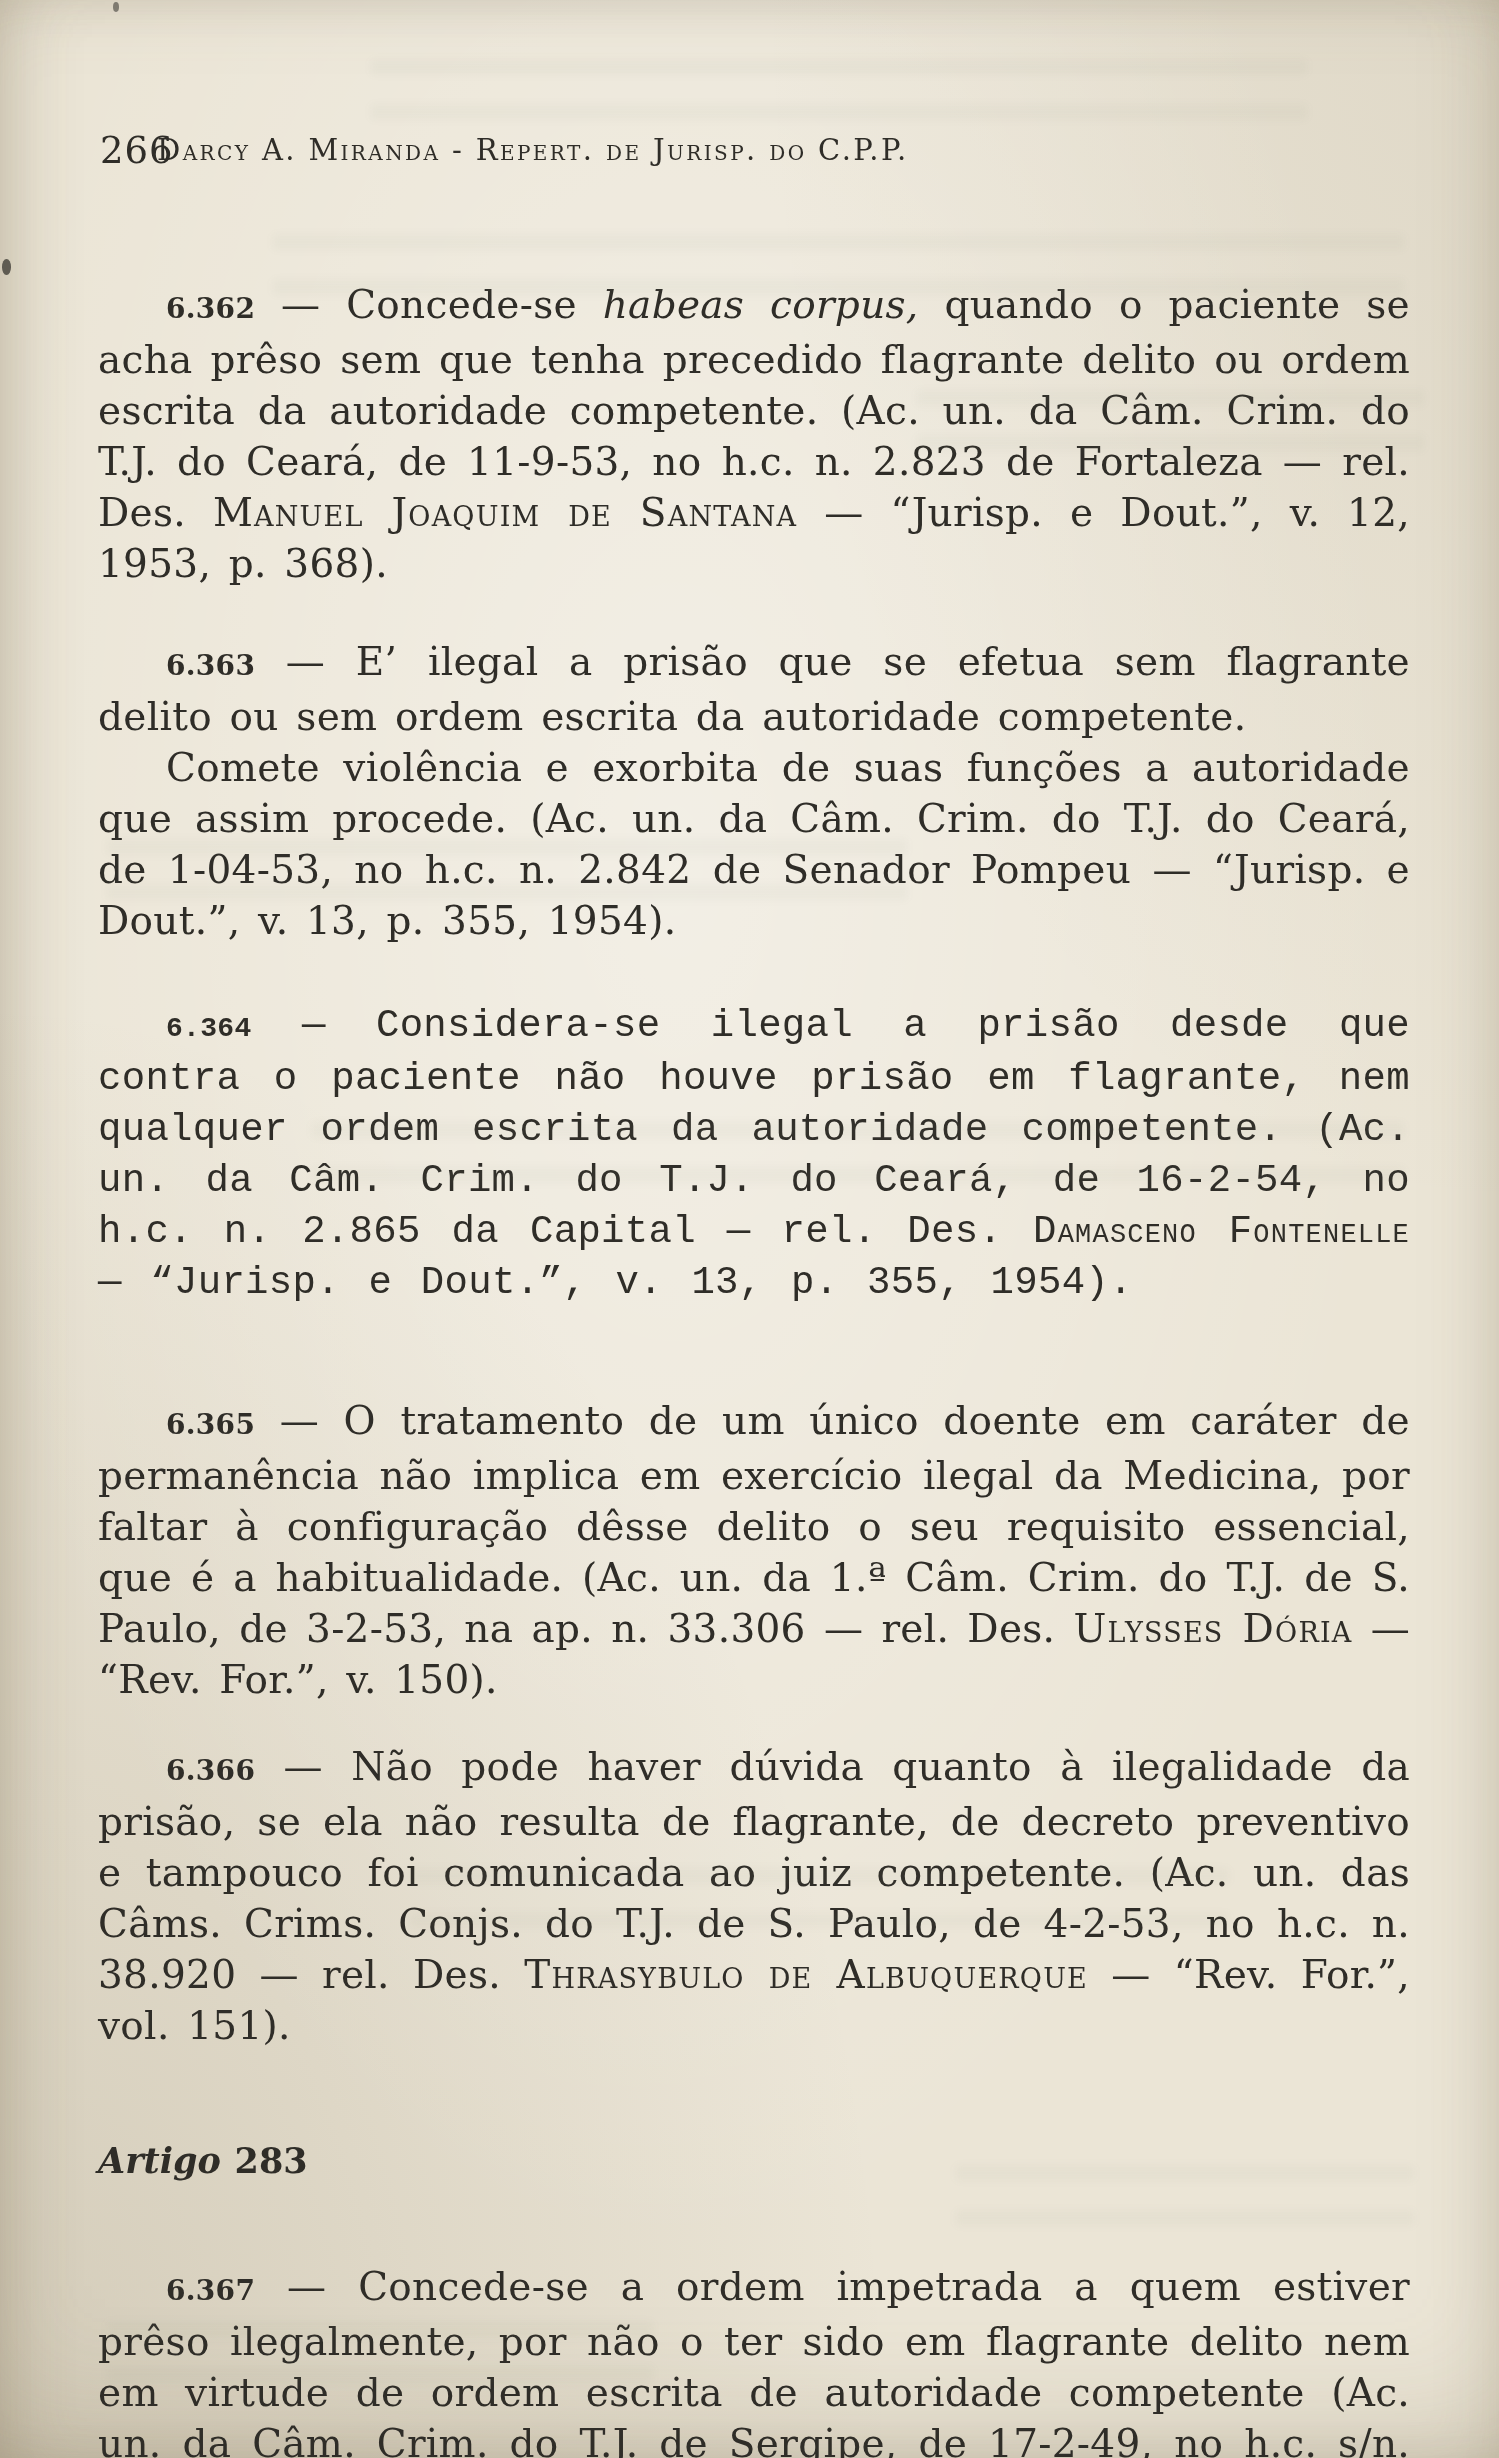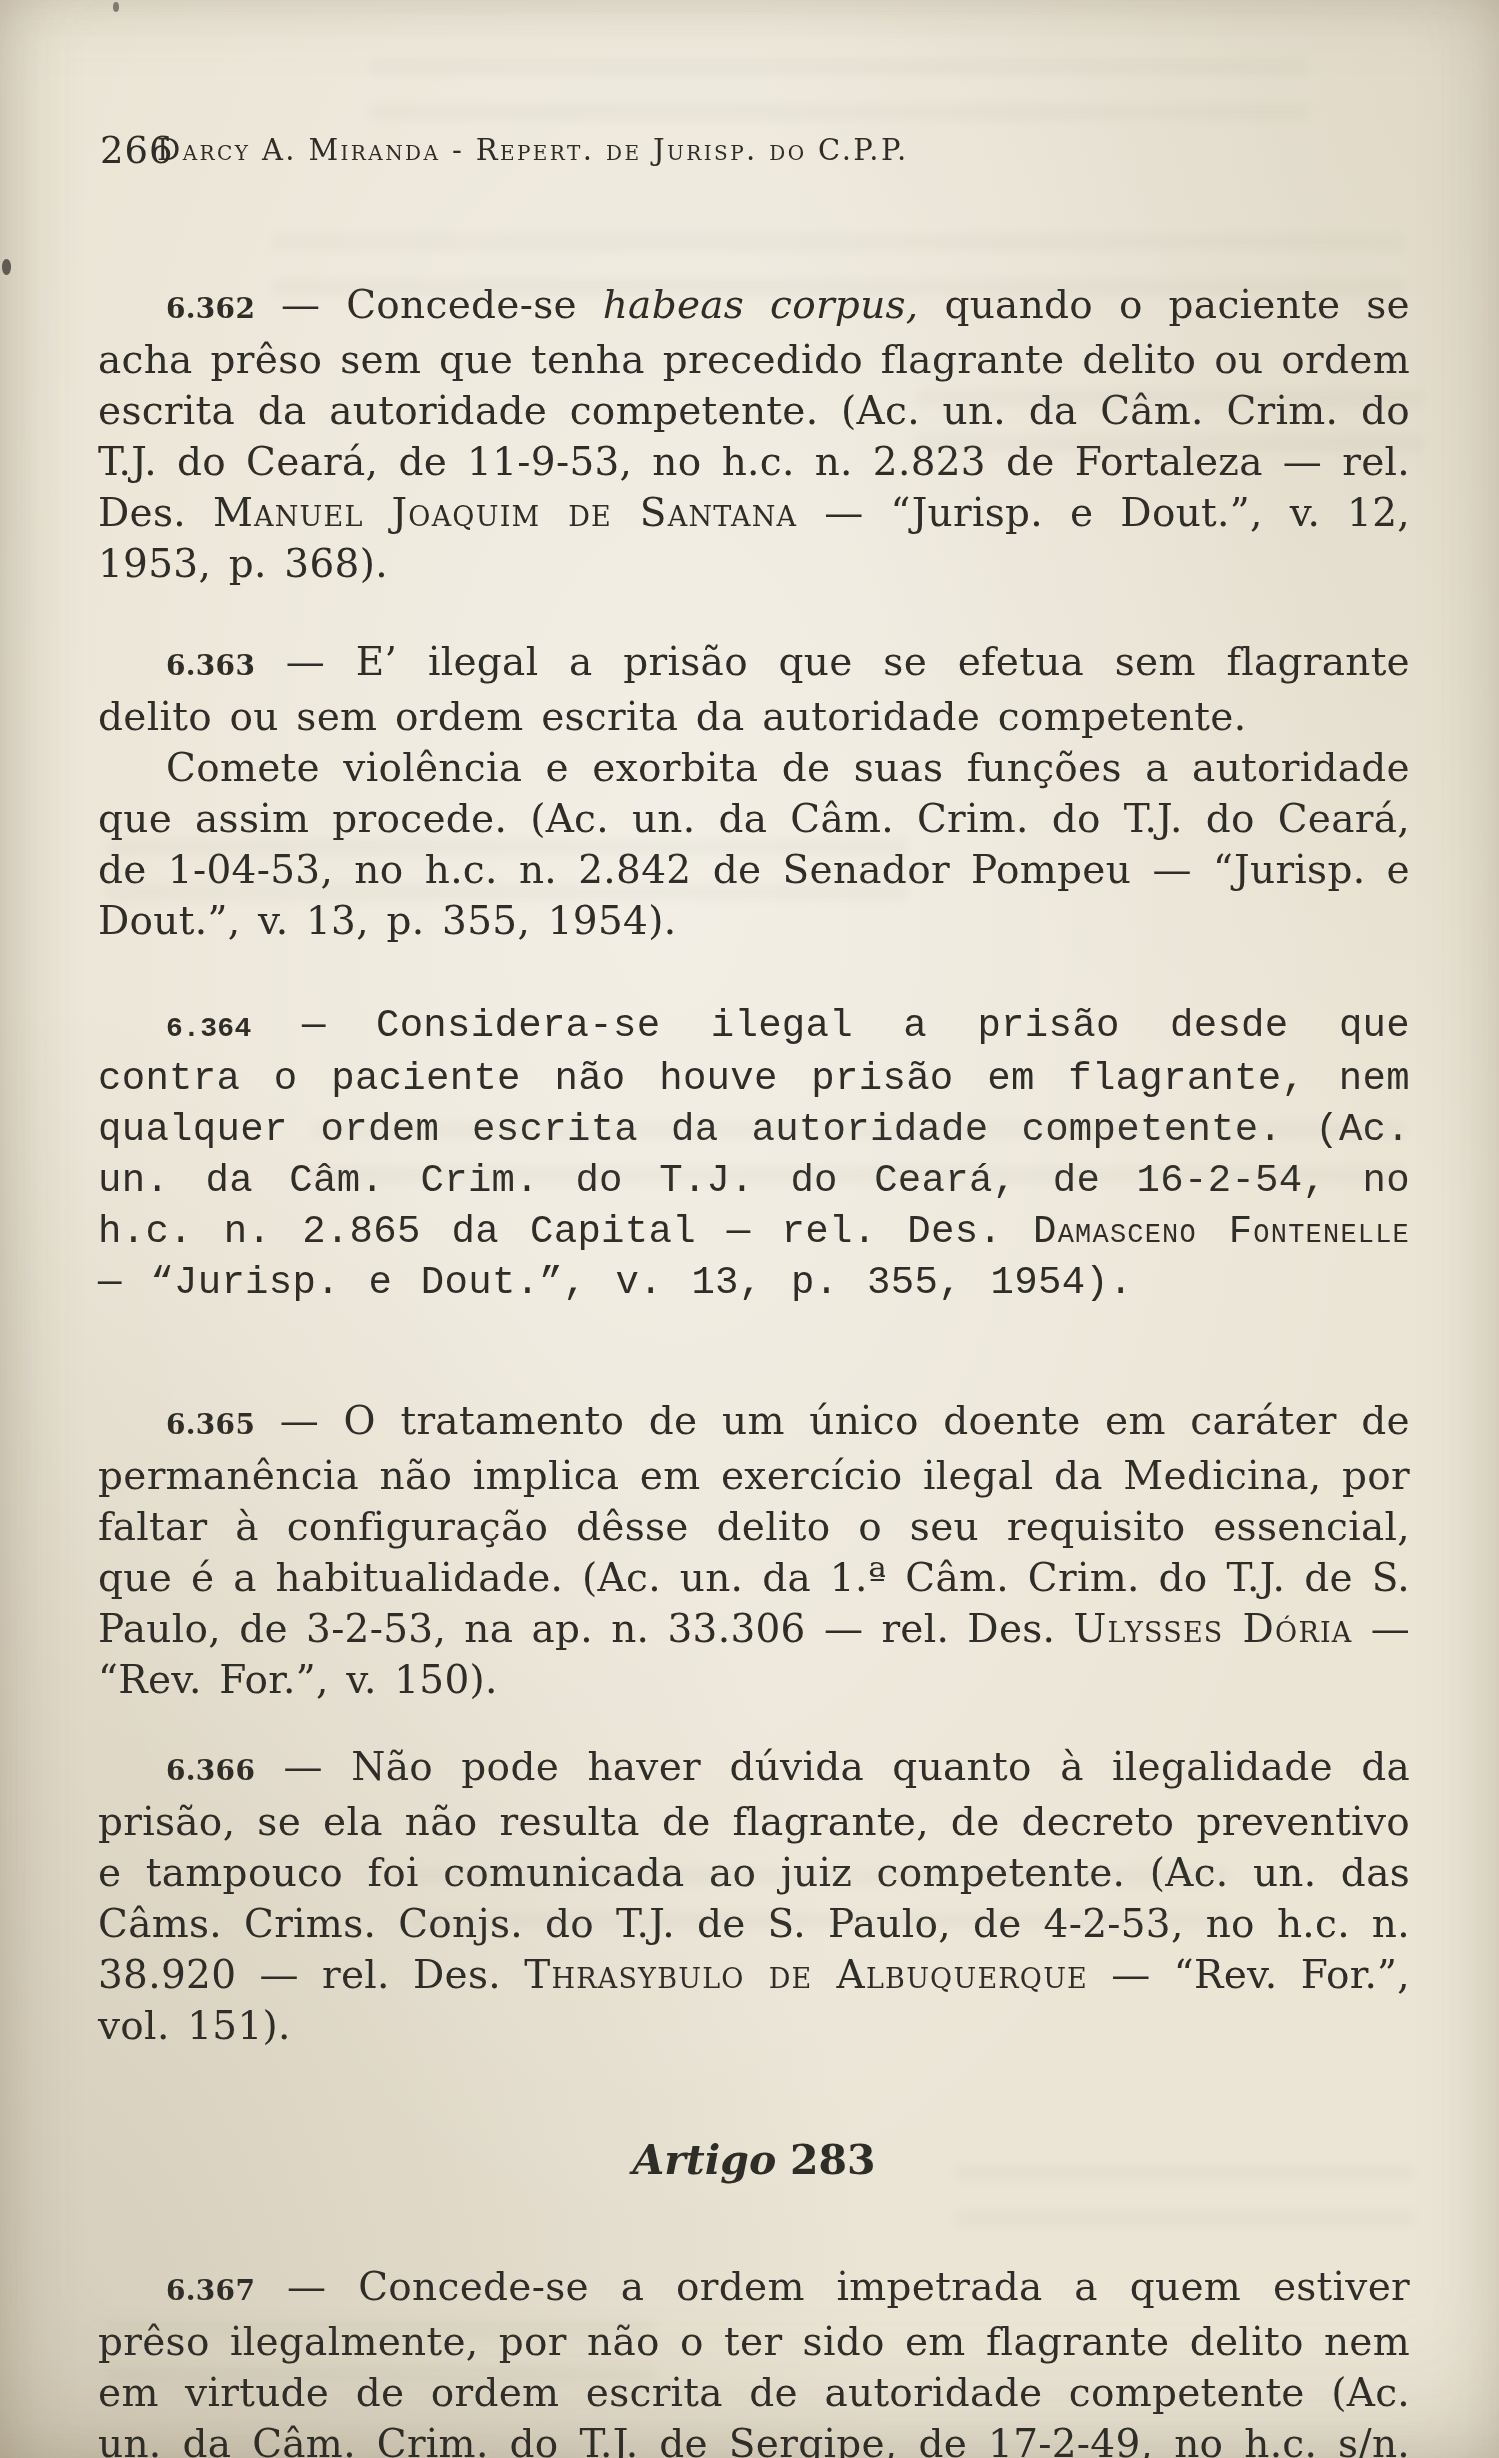--- a/index.html
+++ b/index.html
@@ -51,21 +51,21 @@
   .m-64{margin-top:86px;}
   .m-72{margin-top:36px;}
   .m-52{margin-top:51px;}
   .cont{margin-top:0;}
   .seg-plain{}
   .seg-bold{font-weight:bold;font-size:28px;}
   .seg-italic{font-style:italic;}
   .seg-smallcaps{font-variant:small-caps;letter-spacing:1.2px;}
   .article-heading{
     margin:82px 0 73px 0;
-    font-size:41px;line-height:55px;font-weight:bold;text-align:center;
+    font-size:35px;line-height:55px;font-weight:bold;
   }
   .ah-word{font-style:italic;margin-right:13.7px;}
   .ah-num{font-style:normal;}
   
   .smudge{
     position:absolute;pointer-events:none;
     filter:blur(3.9px);opacity:.5;
     background:repeating-linear-gradient(to bottom,
       rgba(128,138,118,0.10) 0 15.6px, rgba(128,138,118,0) 15.6px 45px);
   }

